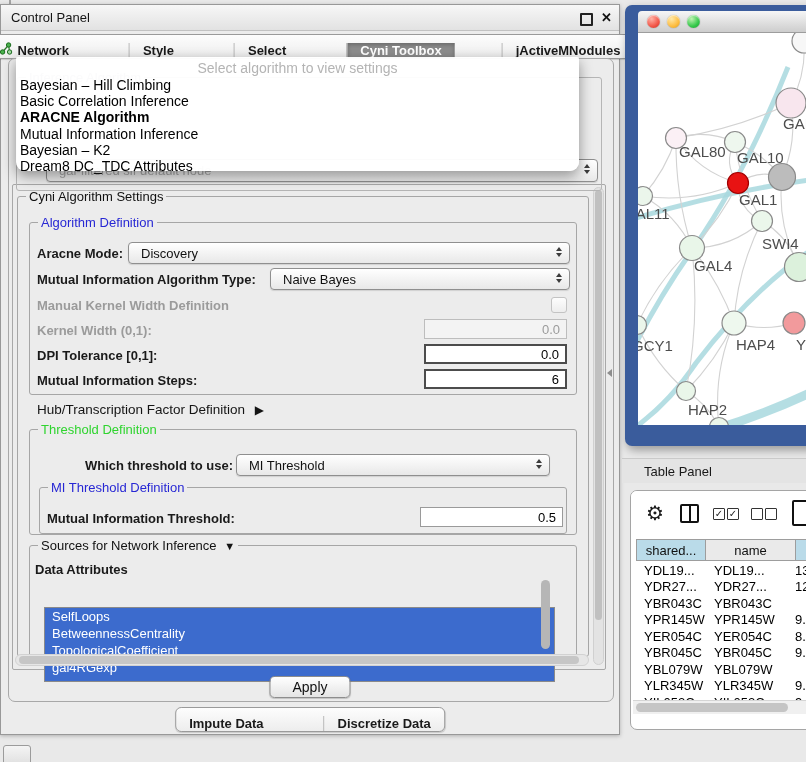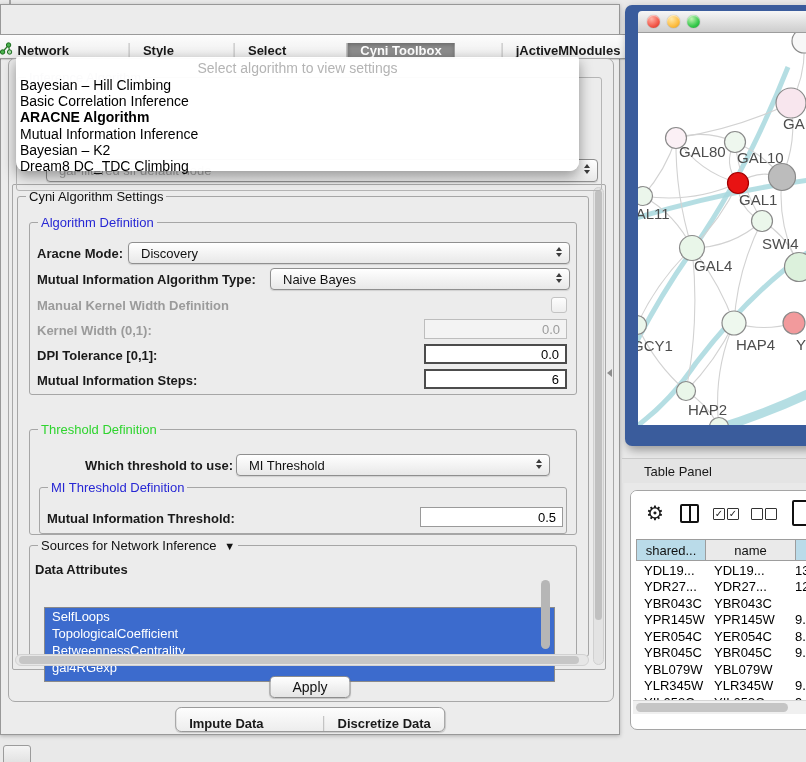--- a/index.html
+++ b/index.html
@@ -134,20 +134,25 @@
       border-radius:3px;background:linear-gradient(#f4f4f4,#dcdcdc);}
   #top-tick{position:absolute;left:9px;top:0;width:2px;height:5px;background:#a5a5a5;}
   .net-icon{display:inline-block;width:13px;height:13px;}
 </style>
 </head>
 <body>
 
 <div id="top-tick"></div>
 
 <div id="cp">
+  <div id="cp-titlebar">
+    <span id="cp-title">Control Panel</span>
+    <span id="cp-float"></span>
+    <span id="cp-close">✕</span>
+  </div>
 
   <div id="top-tabs" class="tabstrip">
       <div class="tab">
         <span><svg class="net-icon" viewBox="0 0 13 13">
             <line x1="3" y1="10" x2="9" y2="3" stroke="#2a7a2a" stroke-width="1.2"></line>
             <line x1="9" y1="3" x2="10" y2="10" stroke="#2a7a2a" stroke-width="1.2"></line>
             <circle cx="3" cy="10" r="2.2" fill="#49b24c" stroke="#1d6b20"></circle>
             <circle cx="9" cy="3" r="2.2" fill="#49b24c" stroke="#1d6b20"></circle>
             <circle cx="10" cy="10" r="2.2" fill="#9fd89f" stroke="#1d6b20"></circle>
           </svg></span>
@@ -181,21 +186,21 @@
   </div>
 
   <div id="algo-overlay">
     <div id="algo-prompt">Select algorithm to view settings</div>
     <div id="algo-items">
         <div class="algo-item">Bayesian – Hill Climbing</div>
         <div class="algo-item">Basic Correlation Inference</div>
         <div class="algo-item bold">ARACNE Algorithm</div>
         <div class="algo-item">Mutual Information Inference</div>
         <div class="algo-item">Bayesian – K2</div>
-        <div class="algo-item">Dream8 DC_TDC Climbing</div>
+        <div class="algo-item">Dream8 DC_TDC Attributes</div>
       </div>
   </div>
 
   <div id="settings-scroll"></div>
   <div class="vscroll-track" style="left:592px;top:182px;width:11px;height:478px;">
     <div class="vscroll-thumb" style="top:2px;height:430px;"></div>
   </div>
 
   <div class="fieldset" style="left:16px;top:191px;width:570px;height:459px;">
     <span class="legend">Cyni Algorithm Settings</span>
@@ -228,20 +233,24 @@
 
   <span class="lbl dis" style="left:36px;top:318px;">Kernel Width (0,1):</span>
   <input class="field dis" style="left: 423px; top: 314px; width: 143px;" value="0.0">
 
   <span class="lbl" style="left:36px;top:343px;">DPI Tolerance [0,1]:</span>
   <input class="field strong" style="left: 423px; top: 339px; width: 143px;" value="0.0">
 
   <span class="lbl" style="left:36px;top:368px;">Mutual Information Steps:</span>
   <input class="field strong" style="left: 423px; top: 364px; width: 143px;" value="6">
 
+  <span class="section-toggle" style="left:36px;top:397px;">
+    <span>Hub/Transcription Factor Definition</span>
+    <span class="tri-right">▶</span>
+  </span>
 
   <div class="fieldset" style="left:28px;top:424px;width:546px;height:104px;">
     <span class="legend green">Threshold Definition</span>
   </div>
 
   <span class="lbl" style="left:84px;top:453px;">Which threshold to use:</span>
   <div class="combo" style="left:235px;top:449px;width:314px;">
     <span>MI Threshold</span>
     <span class="stepper">
         <i class="up"></i>
@@ -257,22 +266,22 @@
 
   <div class="fieldset" style="left:28px;top:540px;width:546px;height:110px;">
     <span class="legend">
       <span>Sources for Network Inference</span>
       <span class="tri-down">▼</span>
     </span>
   </div>
   <span class="lbl" style="left:34px;top:557px;">Data Attributes</span>
   <div id="attr-list">
       <div class="attr-item">SelfLoops</div>
+      <div class="attr-item">BetweennessCentrality</div>
       <div class="attr-item">TopologicalCoefficient</div>
-      <div class="attr-item">BetweennessCentrality</div>
       <div class="attr-item">gal4RGexp</div>
     </div>
   <div id="attr-vscroll"></div>
 
   <div id="hscroll">
     <div class="thumb"></div>
   </div>
 
   <button id="apply-btn">Apply</button>
 

